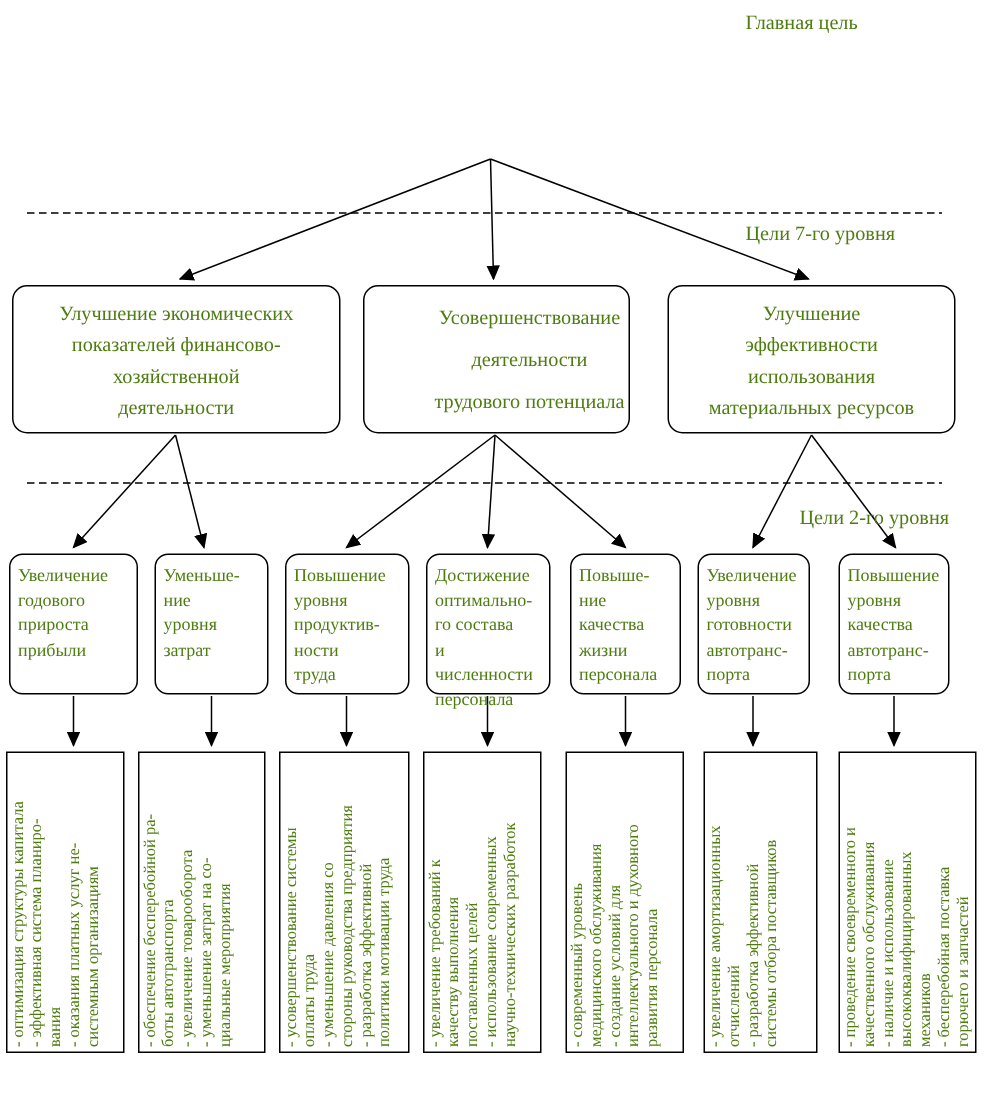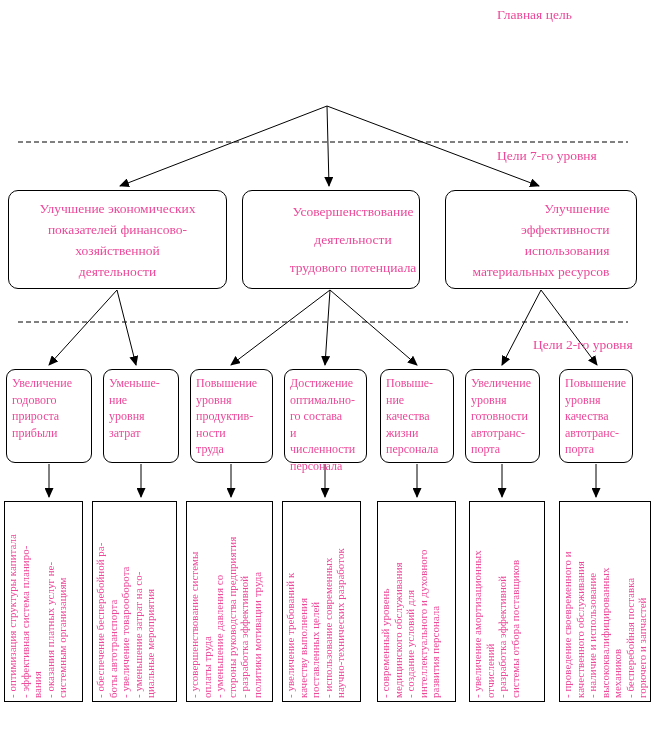--- a/index.html
+++ b/index.html
@@ -1,18 +1,18 @@
 <!DOCTYPE html>
 <html><head>
 <meta charset="utf-8">
 <style>
   html,body{margin:0;padding:0;background:#fff;}
   #canvas{
     position:relative;width:661px;height:731px;background:#ffffff;
-    font-family:"Liberation Serif","DejaVu Serif",serif;color:#ec4899;overflow:hidden;
+    font-family:"Liberation Serif","DejaVu Serif",serif;color:#4d7c0f;overflow:hidden;
   }
   .lbl{position:absolute;font-size:13.5px;white-space:nowrap;}
   .box-round{
     position:absolute;border:1.5px solid #000;border-radius:10px;background:#fff;
     display:flex;align-items:center;justify-content:center;text-align:center;
     white-space:pre-line;font-size:13.5px;box-sizing:border-box;
   }
   .lh22{line-height:21px;}
   .lh28{line-height:28px;}
   .mainb{line-height:22px;}
@@ -78,21 +78,21 @@
   <div class="lbl" style="left:497px;top:337px;margin-left:36px;">Цели 2-го уровня</div>
 
 
   <div class="box-round lh22" style="left:8px;top:190px;width:219px;height:99px;">Улучшение экономических
 показателей финансово-
 хозяйственной
 деятельности</div>
   <div class="box-round lh28" style="left:242px;top:190px;width:178px;height:99px;padding-left:44px;">Усовершенствование
 деятельности
 трудового потенциала</div>
-  <div class="box-round lh22" style="left:445px;top:190px;width:192px;height:99px;text-align:right;">Улучшение
+  <div class="box-round lh22" style="left:445px;top:190px;width:192px;height:99px;">Улучшение
 эффективности
 использования
 материальных ресурсов</div>
 
   <div class="box-l2" style="left:6px;width:86px;">Увеличение
 годового
 прироста
 прибыли</div>
   <div class="box-l2" style="left:103px;width:76px;">Уменьше-
 ние

